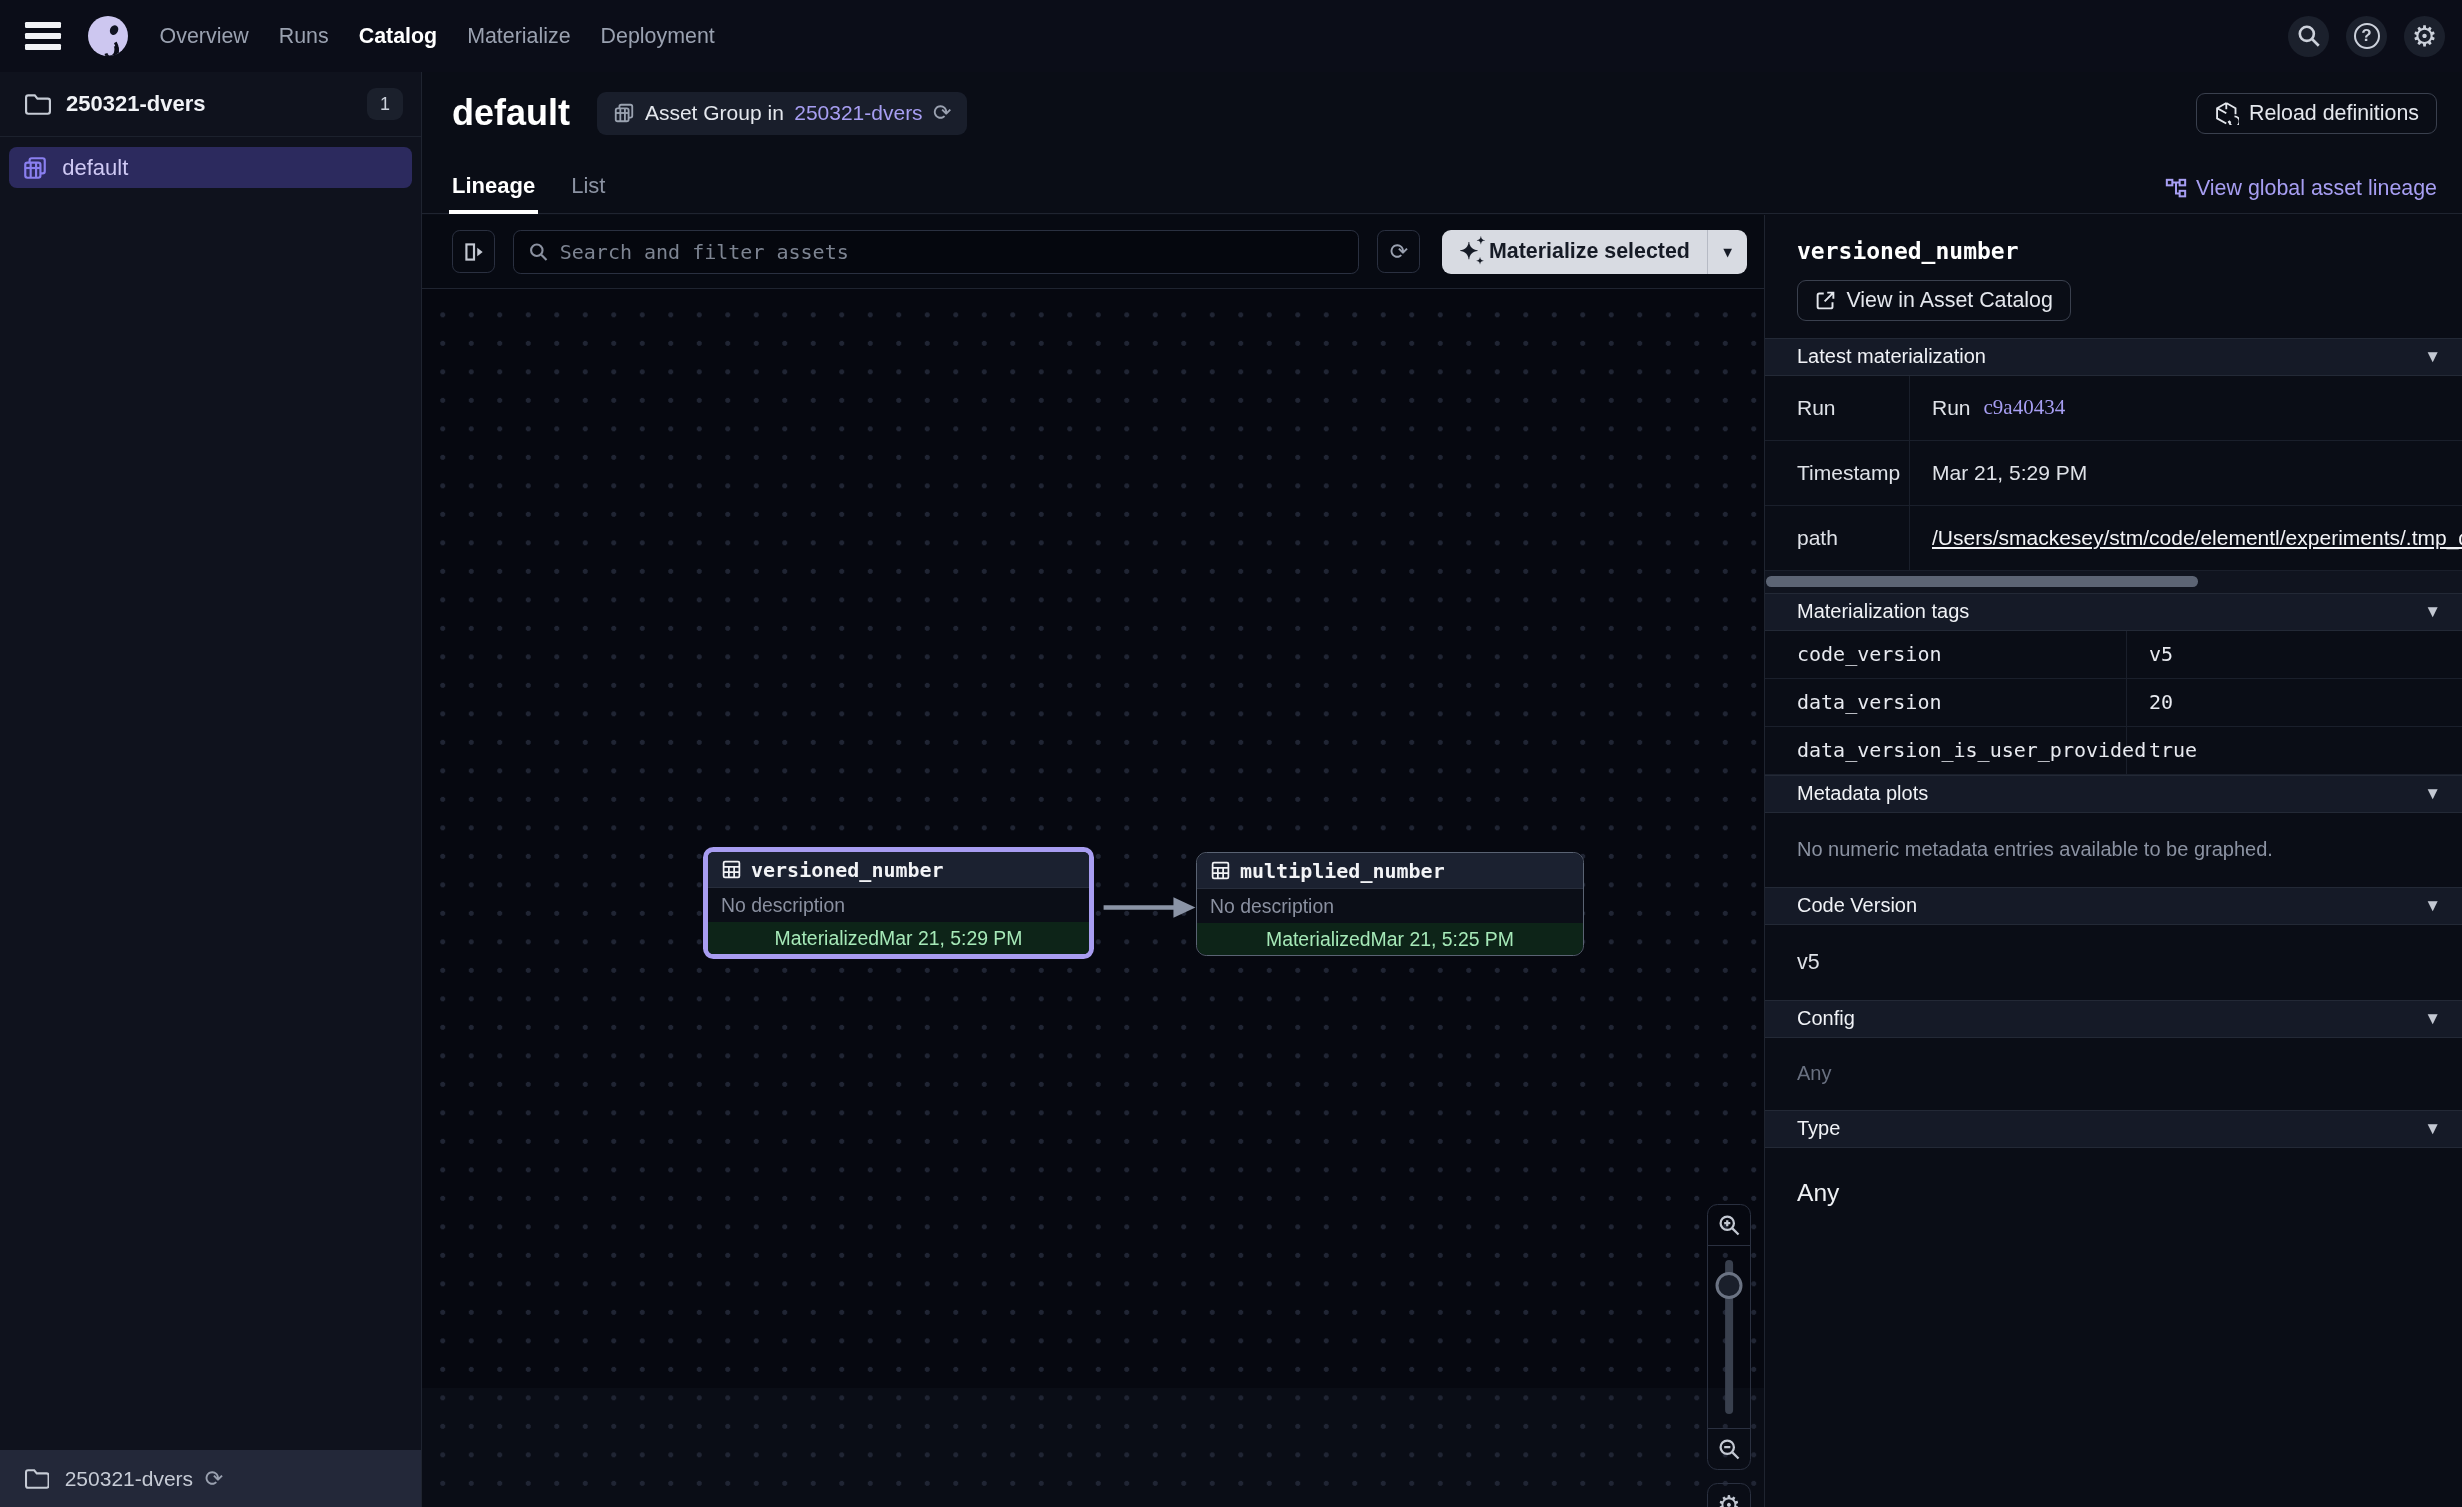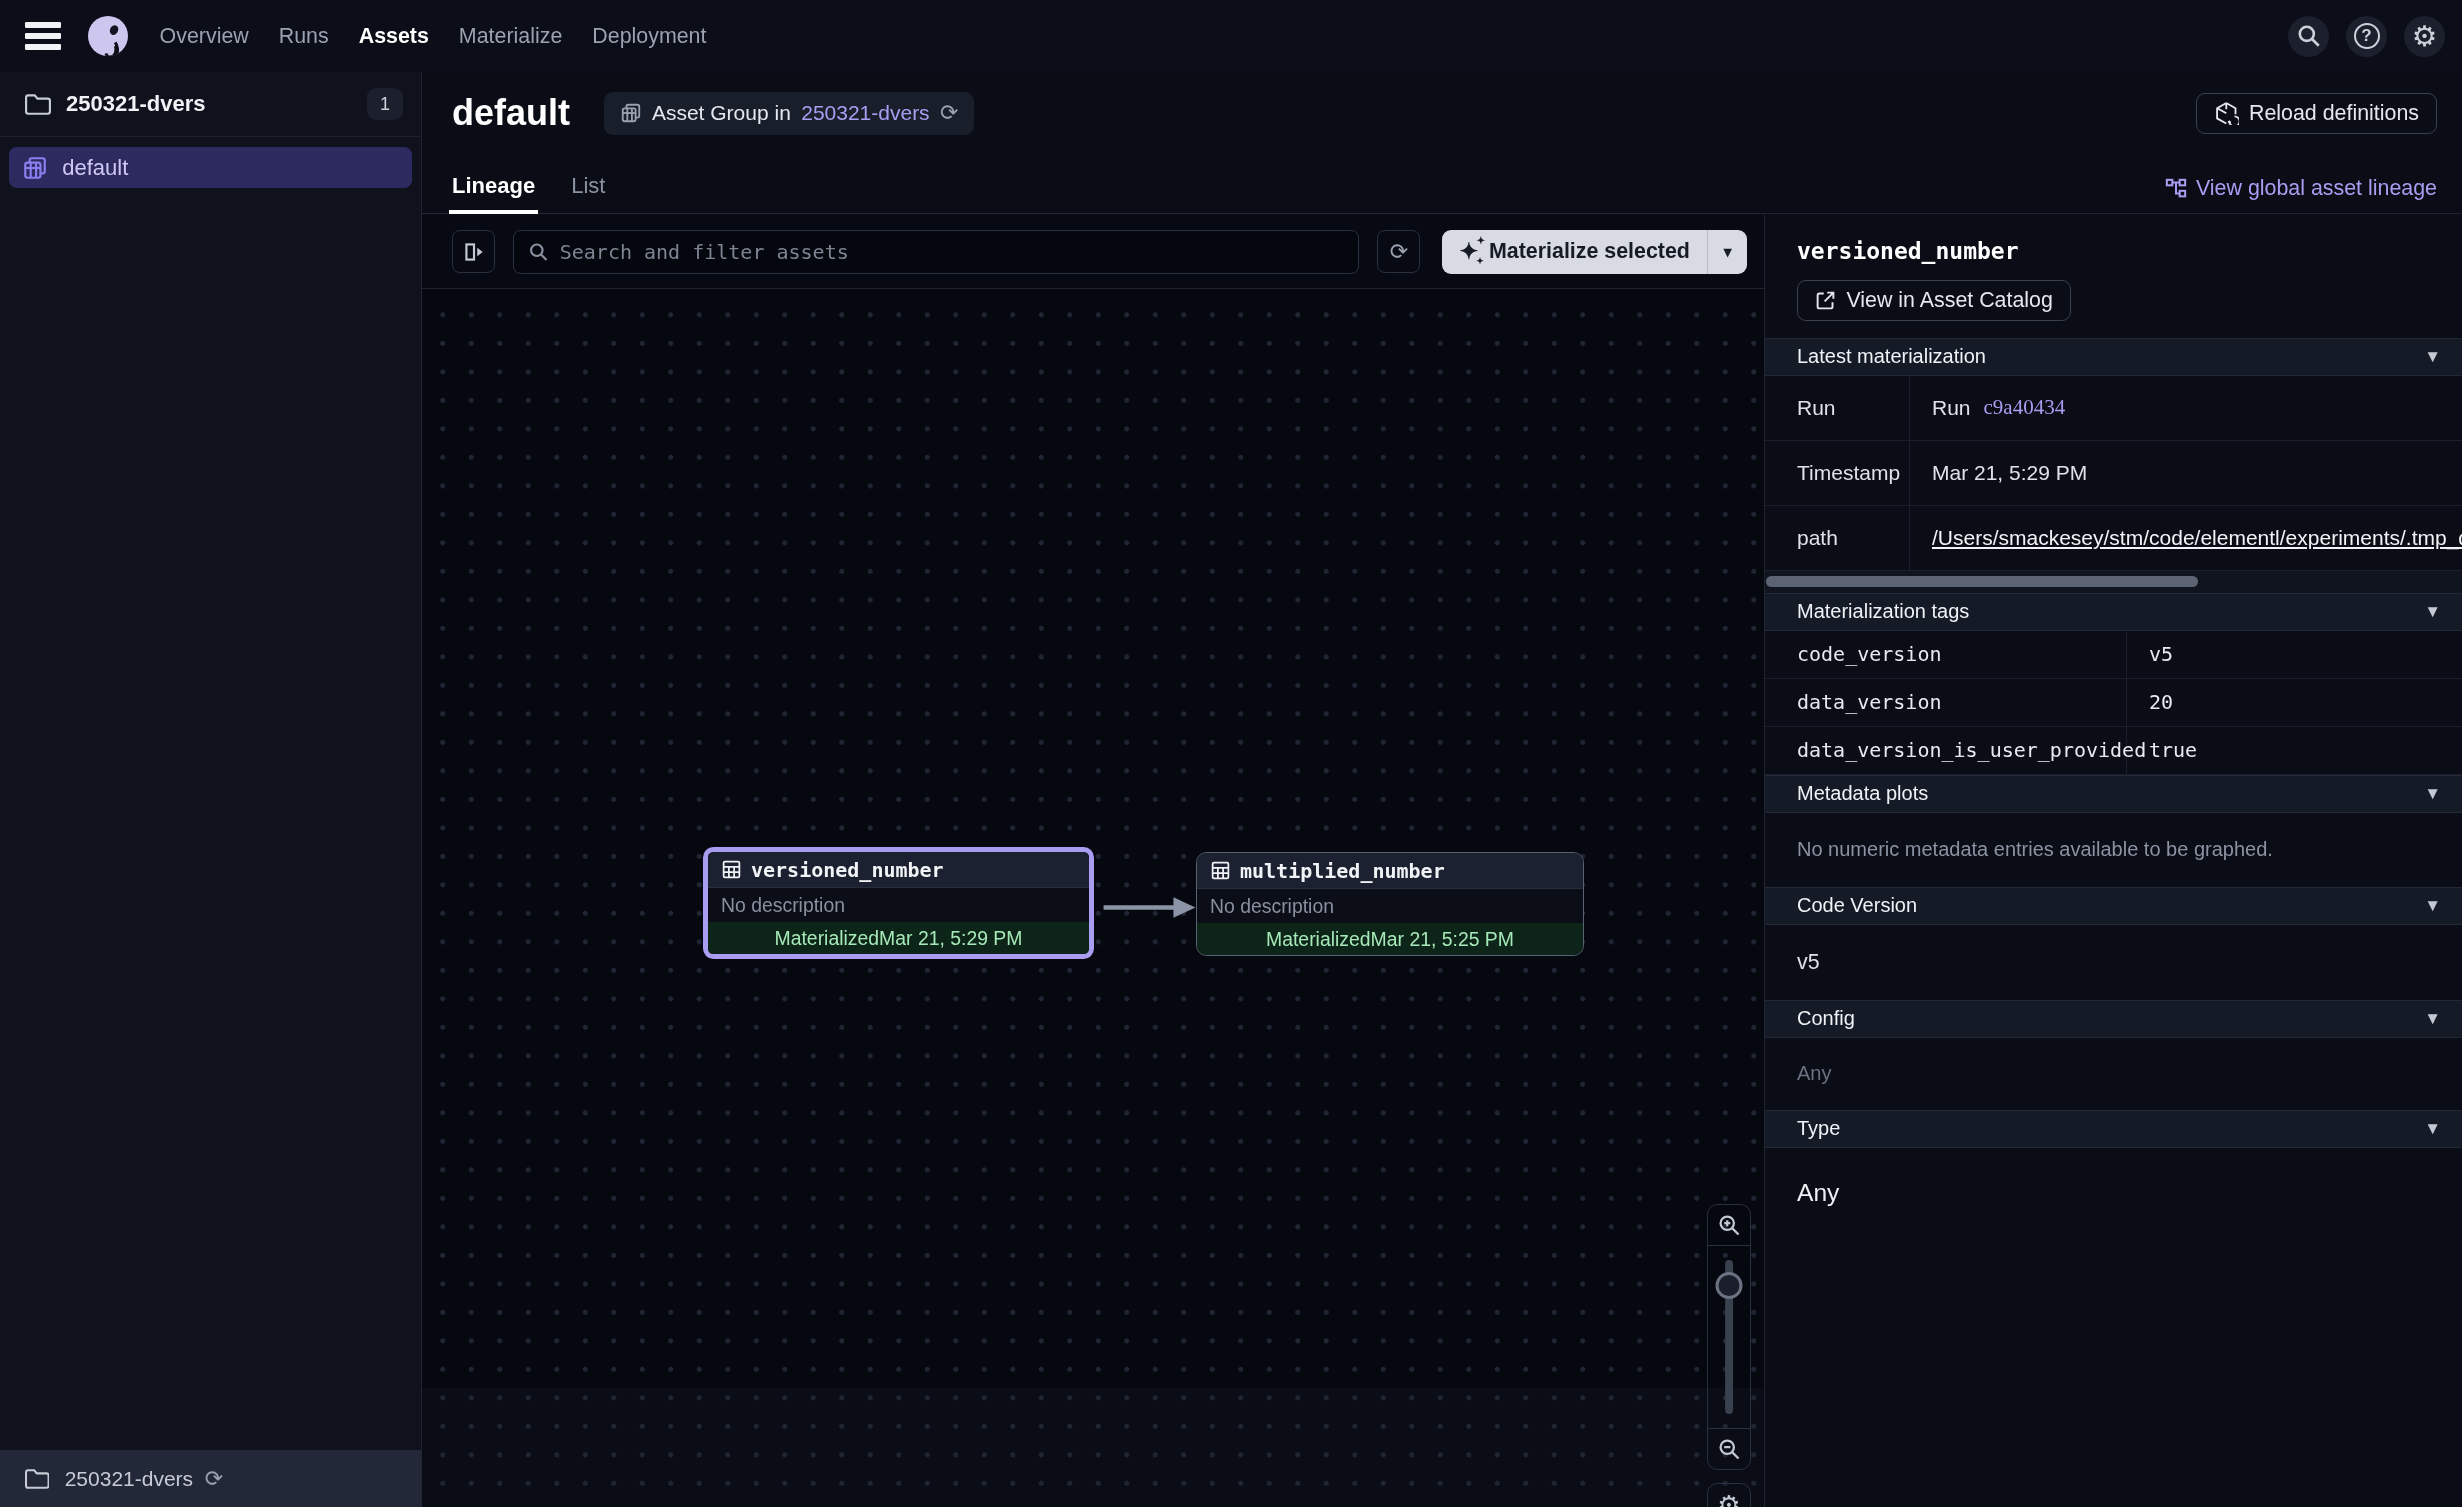--- a/index.html
+++ b/index.html
@@ -47,21 +47,21 @@
   .sb-footer { position:absolute; left:0; bottom:0; width:100%; height:57px; background:#232839;
     display:flex; align-items:center; padding:0 24.6px; }
   .sb-footer-label { font-size:21px; color:#c6cbd5; margin:0 11.6px 0 15.5px; }
   .refresh-glyph { font-size:22px; color:#9aa1b0; }
 
   
   .main-header { position:absolute; left:422px; top:72px; width:2041px; height:142px;
     background:#0a0d16; border-bottom:1.3px solid #1f2430; }
   .title-row { display:flex; align-items:center; height:82px; padding:0 26px 0 30px; }
   .page-title { font-size:36px; font-weight:bold; color:#ffffff; }
-  .group-badge { margin-left:34px; background:#191e2b; border-radius:9px; height:43px;
+  .group-badge { margin-left:27px; background:#191e2b; border-radius:9px; height:43px;
     display:flex; align-items:center; gap:10.4px; padding:0 15.5px;justify-content:center; }
   .group-badge .txt { font-size:21px; color:#e4e7ed; }
   .group-badge .lnk { font-size:21px; color:#a79ef2; cursor:pointer; }
   .outline-btn { border:1.3px solid #3a404e; border-radius:9px; height:41px; display:flex;
     align-items:center; gap:10.4px; padding:0 17px; color:#e4e7ed; font-size:21.4px; cursor:pointer; background:transparent; }
   .reload-btn { margin-left:auto; }
   .tabs-row { display:flex; align-items:flex-end; height:60px; padding:0 26px 0 30px; }
   .tab { font-size:22px; color:#8b92a2; padding-bottom:15.5px; margin-right:36px; cursor:pointer; position:relative; }
   .tab.active { color:#ffffff; font-weight:bold; }
   .tab.active:after { content:""; position:absolute; left:-2.6px; right:-2.6px; bottom:0; height:3.9px; background:#ffffff; }
@@ -164,21 +164,21 @@
       </div>
     <div class="logo">
       <div class="eye"></div>
         <div class="tent1"></div>
         <div class="tent2"></div>
         <div class="tent3"></div>
     </div>
     <div class="navlinks">
       <div class="navlink">Overview</div>
       <div class="navlink">Runs</div>
-      <div class="navlink active">Assets</div>
+      <div class="navlink active">Catalog</div>
       <div class="navlink">Materialize</div>
       <div class="navlink">Deployment</div>
     </div>
     <div class="topnav-right">
       <div class="circle-btn">
         <svg width="26" height="26" viewBox="0 0 24 24" fill="none" stroke="#ccd1db" stroke-width="2.4">
             <circle cx="10" cy="10" r="6.5"></circle>
             <line x1="15" y1="15" x2="21" y2="21"></line>
           </svg>
       </div>

